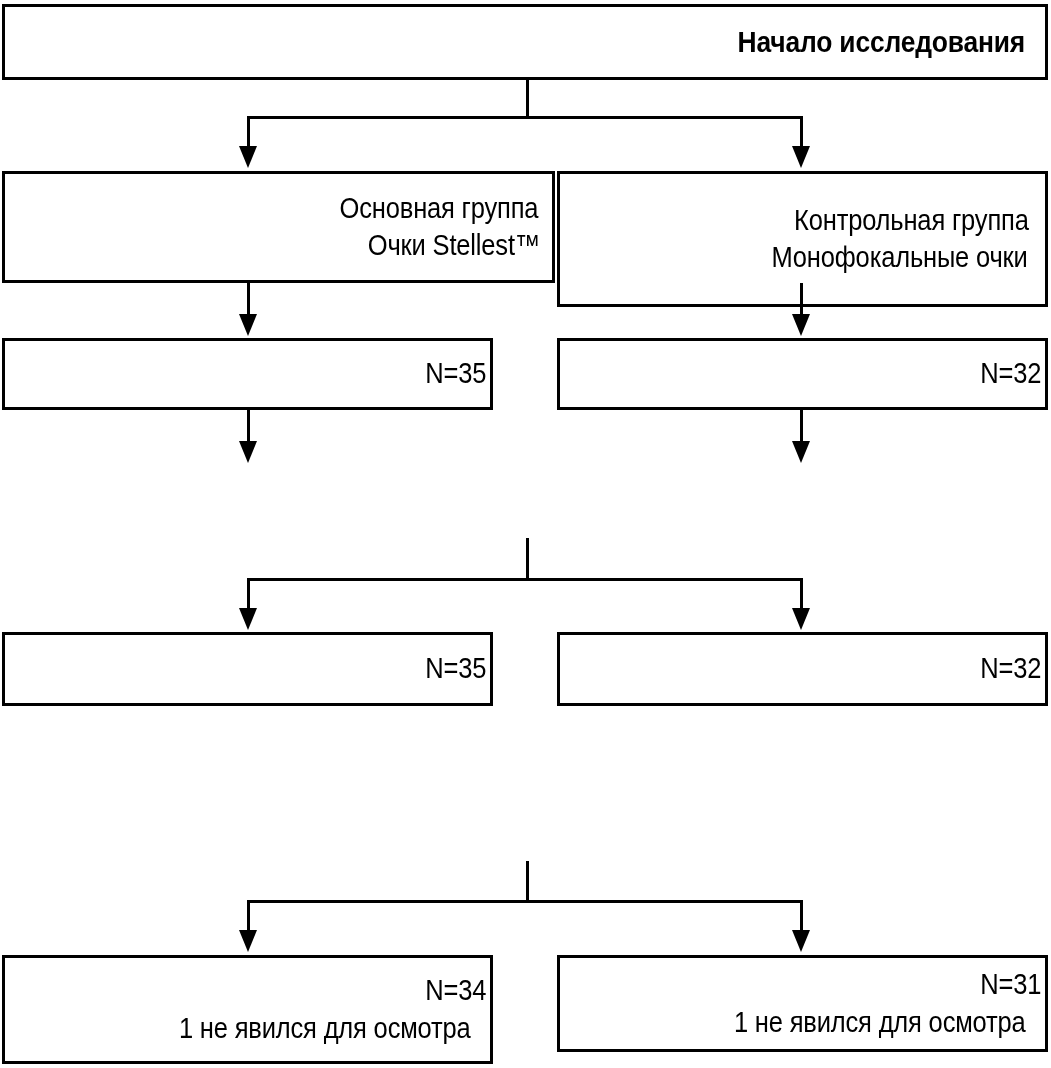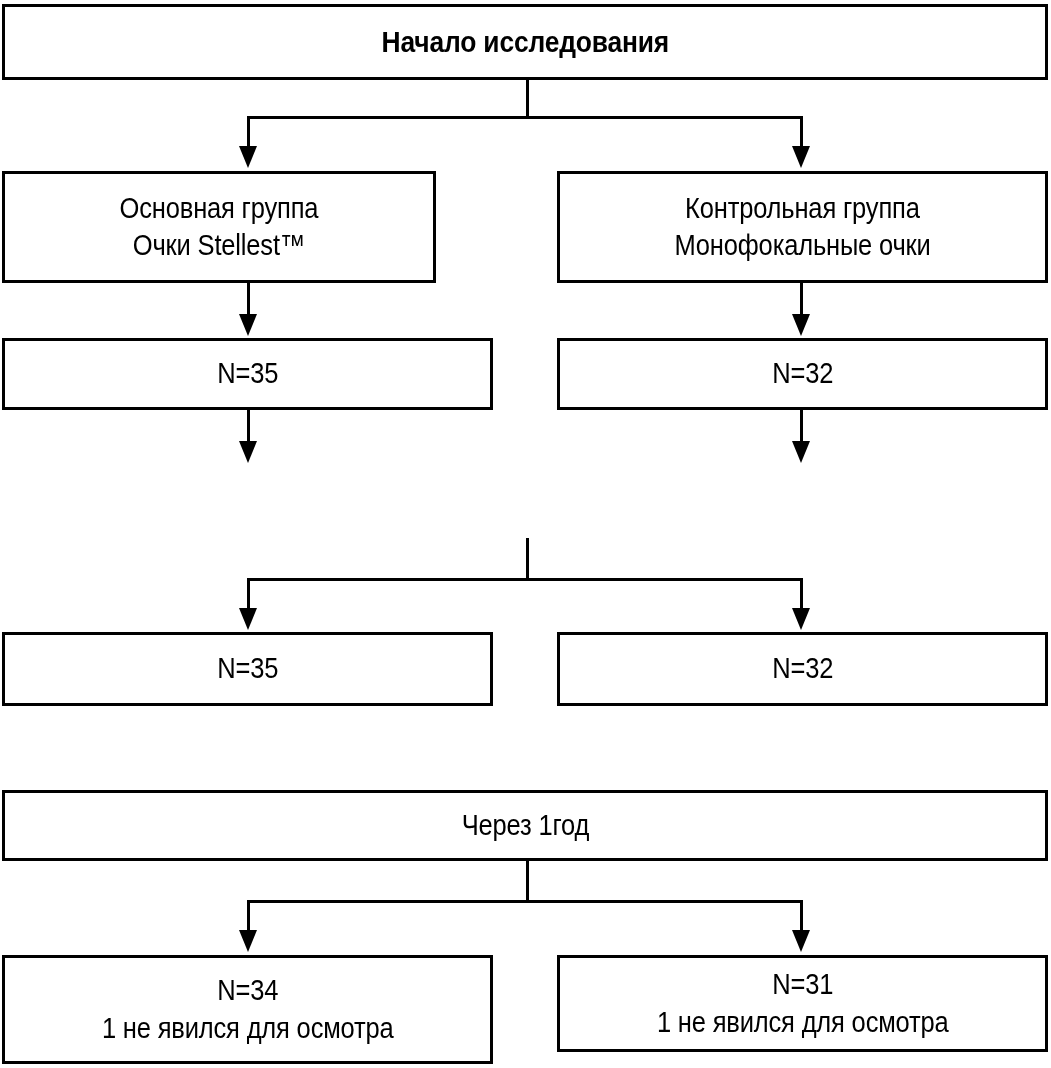--- a/index.html
+++ b/index.html
@@ -18,21 +18,21 @@
     background: #ffffff;
     overflow: hidden;
   }
   .node {
     position: absolute;
     box-sizing: border-box;
     border: 3px solid #000000;
     background: #ffffff;
     display: flex;
     flex-direction: column;
-    align-items: center;
+    align-items: flex-end;
     justify-content: center;
     text-align: center;
     line-height: 1.28;
   }
   .node .line {
     display: block;
     white-space: nowrap;
     font-size: 29px;
     letter-spacing: -0.2px;
     transform: scaleX(0.88);
@@ -71,25 +71,25 @@
     <span class="line">Начало исследования</span>
   </div>
 
   <div class="vline" style="left:526px; top:80px; height:38px;"></div>
   <div class="hline" style="left:247px; top:116px; width:556px;"></div>
   <div class="vline" style="left:247px; top:116px; height:32px;"></div>
   <div class="arrow" style="left:239px; top:146px;"></div>
   <div class="vline" style="left:800px; top:116px; height:32px;"></div>
   <div class="arrow" style="left:792px; top:146px;"></div>
 
-  <div class="node" style="left:2px; top:171px; width:434px; height:112px;">
+  <div class="node" style="left:2px; top:171px; width:553px; height:112px;">
     <span class="line">Основная группа</span>
     <span class="line">Очки Stellest™</span>
   </div>
-  <div class="node" style="left:557px; top:171px; width:491px; height:112px;">
+  <div class="node" style="left:557px; top:171px; width:491px; height:136px;">
     <span class="line">Контрольная группа</span>
     <span class="line">Монофокальные очки</span>
   </div>
 
   <div class="vline" style="left:247px; top:283px; height:33px;"></div>
   <div class="arrow" style="left:239px; top:314px;"></div>
   <div class="vline" style="left:800px; top:283px; height:33px;"></div>
   <div class="arrow" style="left:792px; top:314px;"></div>
 
   <div class="node" style="left:2px; top:338px; width:491px; height:72px;">
@@ -112,23 +112,20 @@
   <div class="vline" style="left:800px; top:578px; height:32px;"></div>
   <div class="arrow" style="left:792px; top:608px;"></div>
 
   <div class="node" style="left:2px; top:632px; width:491px; height:74px;">
     <span class="line">N=35</span>
   </div>
   <div class="node" style="left:557px; top:632px; width:491px; height:74px;">
     <span class="line">N=32</span>
   </div>
 
-  <div class="node" style="left:2px; top:790px; width:1046px; height:71px;">
-    <span class="line">Через 1год</span>
-  </div>
 
   <div class="vline" style="left:526px; top:861px; height:42px;"></div>
   <div class="hline" style="left:247px; top:900px; width:556px;"></div>
   <div class="vline" style="left:247px; top:900px; height:32px;"></div>
   <div class="arrow" style="left:239px; top:930px;"></div>
   <div class="vline" style="left:800px; top:900px; height:32px;"></div>
   <div class="arrow" style="left:792px; top:930px;"></div>
 
   <div class="node" style="left:2px; top:955px; width:491px; height:109px;">
     <span class="line">N=34</span>

